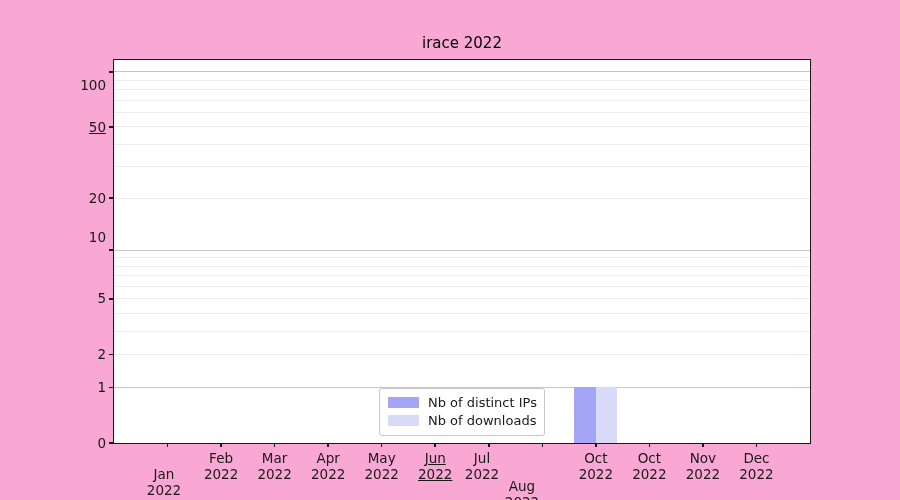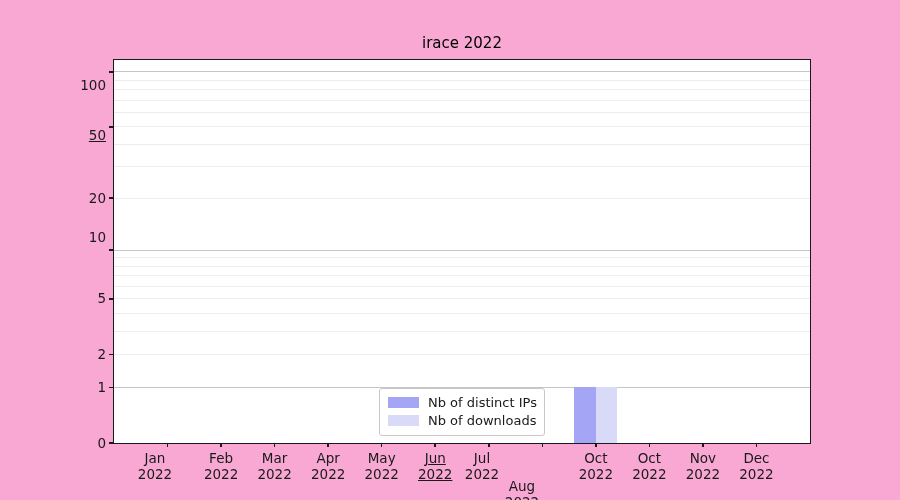--- a/index.html
+++ b/index.html
@@ -149,25 +149,25 @@
       <div class="ylab" style="top: 317.753px;">1</div>
       <div class="ytick" style="top: 293.894px;"></div>
       <div class="ylab" style="top: 285.144px;">2</div>
       <div class="ytick" style="top: 238.147px;"></div>
       <div class="ylab" style="top: 229.397px;">5</div>
       <div class="ytick" style="top: 189.398px;"></div>
       <div class="ylab" style="top: 168px;">10</div>
       <div class="ytick" style="top: 137.393px;"></div>
       <div class="ylab" style="top: 128.643px;">20</div>
       <div class="ytick" style="top: 66.0311px;"></div>
-      <div class="ylab" style="top: 66px; text-decoration: underline;">50</div>
+      <div class="ylab" style="top: 58px; text-decoration: underline;">50</div>
       <div class="ytick" style="top: 11.0768px;"></div>
       <div class="ylab" style="top: 2.32684px; margin-top: 14px;">100</div>
       <div class="xtick" style="left: 52.7885px;"></div>
-      <div class="xlab" style="left: 6px;">
+      <div class="xlab" style="left: 15px; margin-top: 16px;">
         <div>Jan</div>
         <div>2022</div>
       </div>
       <div class="xtick" style="left: 106.327px;"></div>
       <div class="xlab" style="left: 72.0769px;">
         <div>Feb</div>
         <div>2022</div>
       </div>
       <div class="xtick" style="left: 159.865px;"></div>
       <div class="xlab" style="left: 125.615px;">

